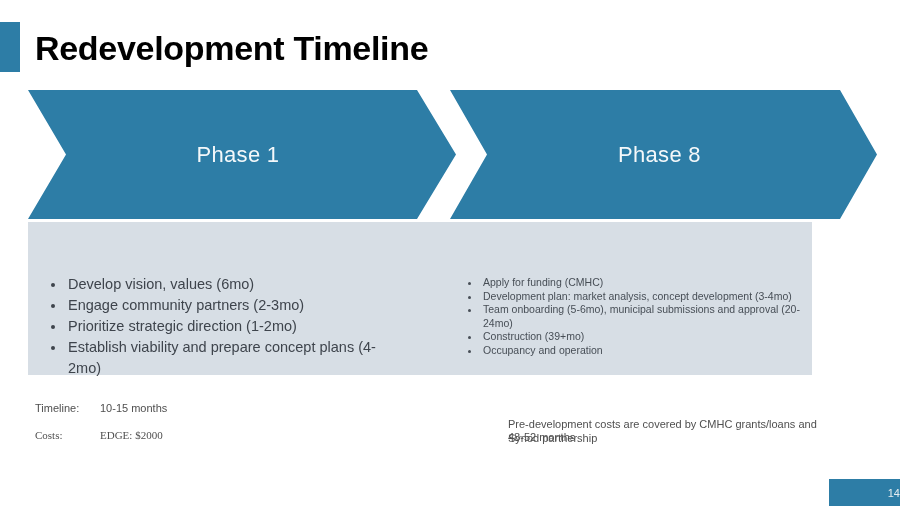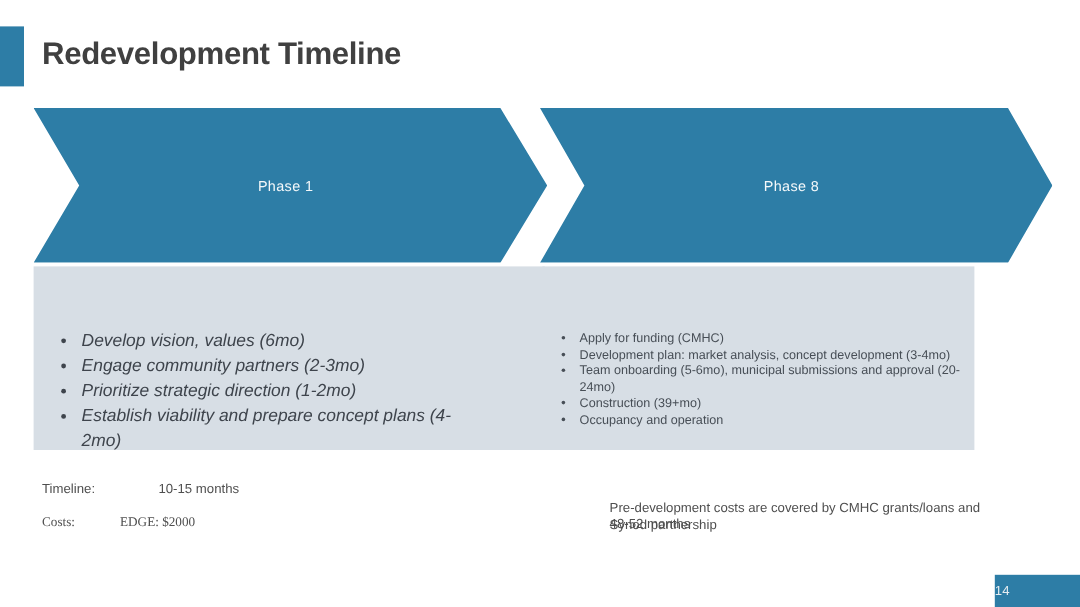--- a/index.html
+++ b/index.html
@@ -10,74 +10,74 @@
     font-family: "Liberation Sans", "DejaVu Sans", sans-serif;
     overflow: hidden;
   }
   .accent-bar {
     position: absolute; left: 0; top: 22px;
     width: 20px; height: 50px;
     background: #2d7da6;
   }
   .slide-title {
     position: absolute; left: 35px; top: 29px;
-    font-size: 26px; font-weight: bold;
-    color: #404040; letter-spacing: -0.3px;
+    font-size: 34px; font-weight: bold;
+    color: #000000; letter-spacing: -0.3px;
   }
   .chevron {
     position: absolute; top: 90px; height: 129px;
     background: #2d7da6;
     display: flex; align-items: center; justify-content: center;
   }
   .chevron-1 {
     left: 28px; width: 428px;
     clip-path: polygon(0 0, 389px 0, 100% 50%, 389px 100%, 0 100%, 38px 50%);
   }
   .chevron-2 {
     left: 450px; width: 427px;
     clip-path: polygon(0 0, 390px 0, 100% 50%, 390px 100%, 0 100%, 37px 50%);
   }
   .phase-label {
-    color: #f4f8fa; font-size: 12px; font-weight: 300;
+    color: #f4f8fa; font-size: 22px; font-weight: 300;
     letter-spacing: 0.3px; margin-left: -8px;
   }
   .panel {
     position: absolute; top: 222px; height: 153px;
     background: #d7dee5;
   }
-  .panel-1 { left: 28px; width: 426px; font-style: italic; }
+  .panel-1 { left: 28px; width: 426px; }
   .panel-2 { left: 452px; width: 360px; }
   .bullets { position: absolute; list-style: disc outside; color: #3e444c; }
   .bullets-1 {
     left: 22px; top: 52px; width: 330px;
     padding-left: 16px;
     font-size: 14.5px; line-height: 21px;
   }
   .bullets-2 {
     left: 16px; top: 54px; width: 345px;
     padding-left: 13px;
     font-size: 10.5px; line-height: 13.5px;
     color: #474e56;
   }
   .bullets li { padding-left: 2px; }
   .footer-row {
     position: absolute;
     display: flex;
     font-size: 11px; color: #4f4f4f; line-height: 14px;
   }
   .footer-label { width: 65px; flex: 0 0 65px; }
-  .fl-1 { left: 35px; top: 401px; gap: 32px; }
+  .fl-1 { left: 35px; top: 401px; }
   .fl-2 { left: 35px; top: 428px; font-family: Liberation Serif, serif; }
   .fr-1 { left: 508px; top: 401px; margin-top: 29px; }
   .fr-2 { left: 508px; top: 417px; width: 320px; justify-content: center; }
   .page-box {
     position: absolute; left: 829px; top: 479px;
     width: 71px; height: 27px;
     background: #2d7da6;
-    display: flex; align-items: center; justify-content: flex-start;
+    display: flex; align-items: center; justify-content: flex-end;
     color: #e6ecf0; font-size: 11px;
   }
 </style>
 </head>
 <body>
 
 <div class="accent-bar"></div>
 <h1 class="slide-title">Redevelopment Timeline</h1>
 
 <div class="chevron chevron-1">

